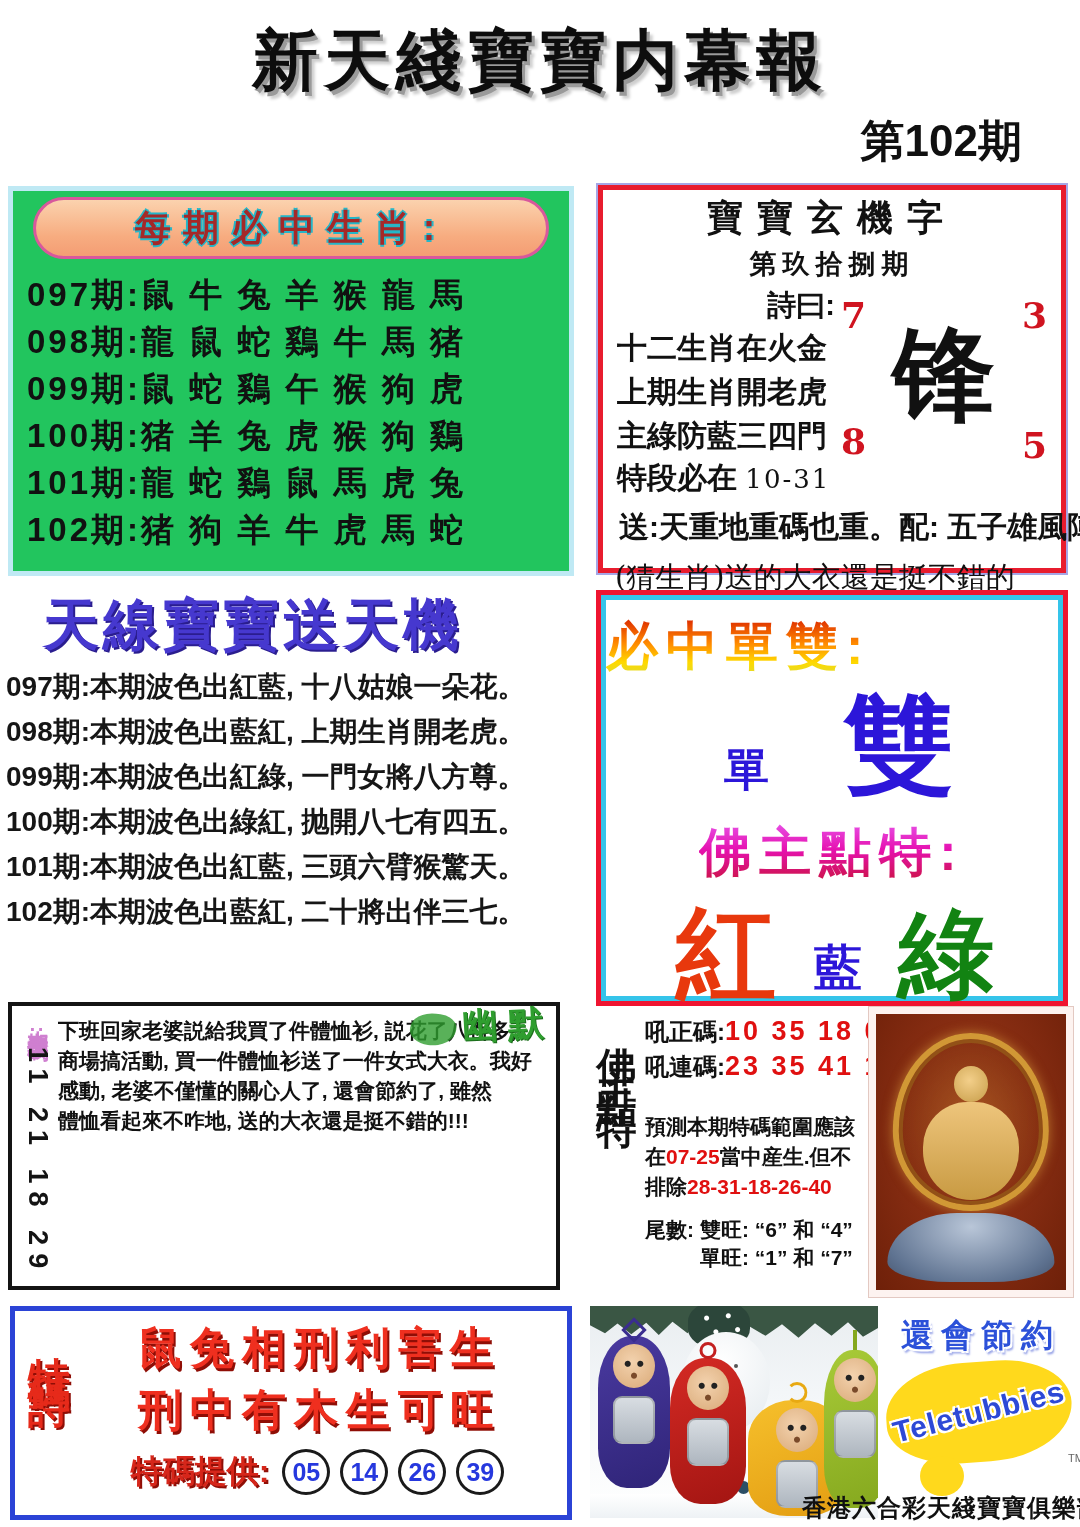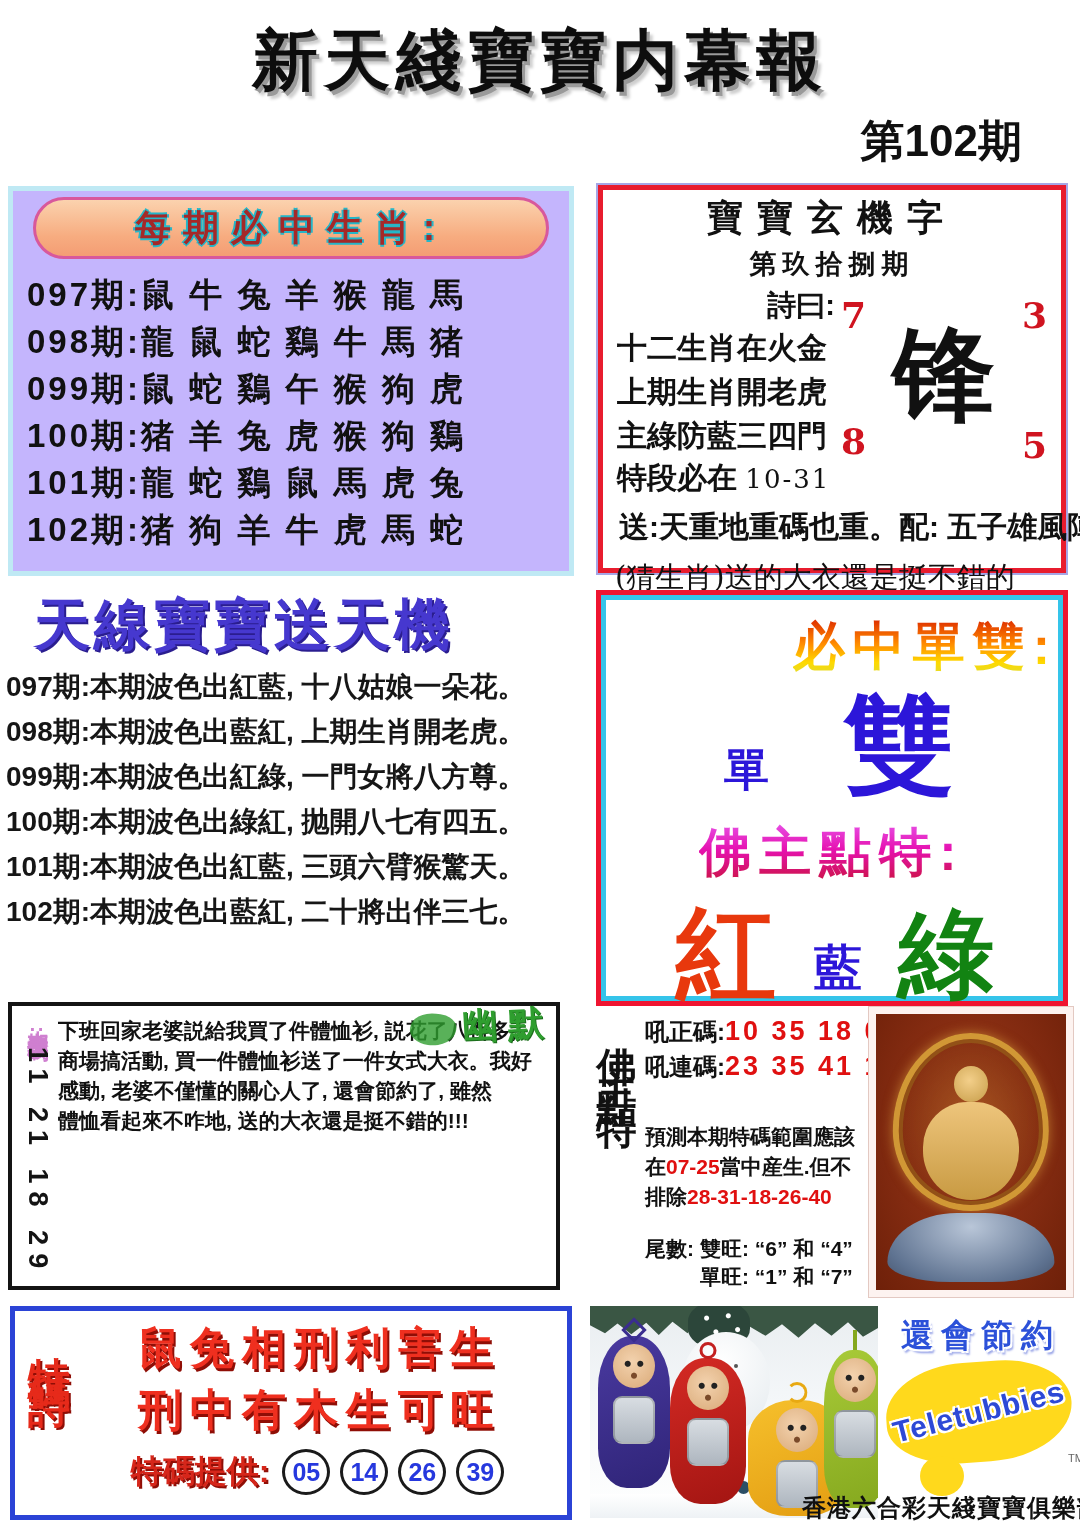--- a/index.html
+++ b/index.html
@@ -7,21 +7,21 @@
         overflow:hidden;font-family:"Liberation Sans",sans-serif;color:#111;}
 
   
   .main-title{position:absolute;top:16px;left:0;width:100%;text-align:center;
     font-size:66px;font-weight:bold;letter-spacing:6px;color:#0d0d0d;
     text-shadow:3px 4px 0 #9a9a9a,6px 7px 3px #cfcfcf;}
   .issue-no{position:absolute;top:112px;right:58px;font-size:44px;font-weight:bold;color:#101010;}
 
   
   .zodiac-box{position:absolute;left:8px;top:186px;width:566px;height:390px;
-    border:5px solid #bfe9f4;background:#c4b5fd;box-sizing:border-box;}
+    border:5px solid #bfe9f4;background:#22c55e;box-sizing:border-box;}
   .pill{width:510px;height:56px;margin:6px auto 12px;border:3px solid #d8589c;border-radius:34px;
     background:linear-gradient(180deg,#fbd2ae 0%,#f7ac80 65%,#f49d74 100%);
     display:flex;align-items:center;justify-content:center;}
   .pill-text{font-size:36px;font-weight:bold;letter-spacing:12px;color:#a52828;
     text-shadow:-2px 0 0 #25b6c8,0 -2px 0 #25b6c8,2px 0 0 #25b6c8,0 2px 0 #25b6c8;}
   .zodiac-row{font-size:33px;font-weight:bold;letter-spacing:3px;line-height:47px;
     padding-left:14px;white-space:nowrap;}
 
   
   .xuanji-wrap{position:absolute;left:596px;top:183px;width:472px;height:392px;
@@ -42,29 +42,29 @@
   .corner-num{position:absolute;color:#d01420;font-size:36px;font-weight:bold;
     font-family:"DejaVu Serif",serif;}
   .cn-tl{left:6px;top:8px;} .cn-tr{right:6px;top:8px;}
   .cn-bl{left:6px;bottom:12px;} .cn-br{right:6px;bottom:8px;}
   .send-line{font-size:30px;font-weight:bold;margin-top:8px;padding-left:8px;white-space:nowrap;}
   .guess-line{font-size:29px;font-family:"DejaVu Serif",serif;margin-top:10px;padding-left:4px;white-space:nowrap;}
 
   
   .tianji{position:absolute;left:6px;top:588px;width:580px;}
   .tianji-heading{font-size:56px;font-weight:bold;letter-spacing:4px;color:#4638cf;
-    text-shadow:2px 2px 0 #2a1d8f;margin-left:28px;}
+    text-shadow:2px 2px 0 #2a1d8f;margin-left:37px;}
   .tianji-row{font-size:28px;font-weight:bold;line-height:45px;white-space:nowrap;color:#161616;}
 
   
   .ds-outer{position:absolute;left:596px;top:590px;width:472px;height:416px;
     border:5px solid #ef1430;box-sizing:border-box;background:#fff;}
   .ds-inner{width:100%;height:100%;border:5px solid #35c4ea;box-sizing:border-box;position:relative;}
   .g-text{display:inline-block;-webkit-background-clip:text;background-clip:text;color:transparent;}
-  .ds-h1{position:absolute;left:0;top:12px;width:100%;text-align:right;}
+  .ds-h1{position:absolute;left:0;top:12px;width:100%;text-align:left;}
   .ds-h1 .g-text{font-size:52px;font-weight:bold;letter-spacing:8px;
     background-image:linear-gradient(180deg,#d81e00 5%,#ff8a00 45%,#ffd900 72%,#d8dc3a 95%);}
   .ds-dan{position:absolute;left:118px;top:140px;font-size:45px;font-weight:bold;color:#2c16d9;
     font-family:"DejaVu Serif",serif;}
   .ds-shuang{position:absolute;left:238px;top:72px;font-size:110px;font-weight:bold;color:#2c16d9;
     font-family:"DejaVu Serif",serif;}
   .ds-h2{position:absolute;left:0;top:218px;width:100%;text-align:center;}
   .ds-h2 .g-text{font-size:52px;font-weight:bold;letter-spacing:8px;
     background-image:linear-gradient(180deg,#e75bf0 0%,#e612b0 45%,#c61430 100%);}
   .ds-red{position:absolute;left:70px;top:288px;font-size:100px;font-weight:bold;color:#e8380d;
@@ -90,24 +90,24 @@
   .humor-text{color:#2f9e2f;font-size:36px;font-weight:bold;letter-spacing:10px;
     text-shadow:1px 1px 0 #1c6e1c;}
 
   
   .fozhu{position:absolute;left:593px;top:1012px;width:272px;height:288px;display:flex;}
   .fozhu-title{writing-mode:vertical-rl;font-size:40px;font-weight:bold;letter-spacing:20px;
     width:52px;flex:none;padding-top:4px;font-family:"DejaVu Serif",serif;}
   .fozhu-content{flex:1;padding-top:2px;}
   .fz-line{font-size:24px;font-weight:bold;white-space:nowrap;line-height:34px;}
   .fz-nums{color:#e01010;font-size:27px;letter-spacing:3px;}
-  .fz-predict{margin-top:38px;}
+  .fz-predict{margin-top:28px;}
   .fz-pline{font-size:21px;font-weight:bold;line-height:30px;white-space:nowrap;}
   .fz-red{color:#e01010;}
-  .tails{display:flex;margin-top:23px;}
+  .tails{display:flex;margin-top:14px;}
   .tails-label{font-size:21px;font-weight:bold;margin-right:6px;}
   .tails-line{font-size:21px;font-weight:bold;line-height:28px;white-space:nowrap;}
 
   
   .buddha-frame{position:absolute;left:868px;top:1006px;width:206px;height:292px;
     background:#fdf3f0;border:1px solid #e3c9c2;box-sizing:border-box;padding:7px;}
   .buddha-bg{position:relative;width:100%;height:100%;overflow:hidden;
     background:radial-gradient(ellipse at 50% 42%,#94391b 0%,#872d12 48%,#6e2009 100%);}
   .halo{position:absolute;left:50%;top:7%;width:76%;height:60%;transform:translateX(-50%);
     border-radius:50%/55% 55% 45% 45%;border:6px solid rgba(222,170,60,.85);

